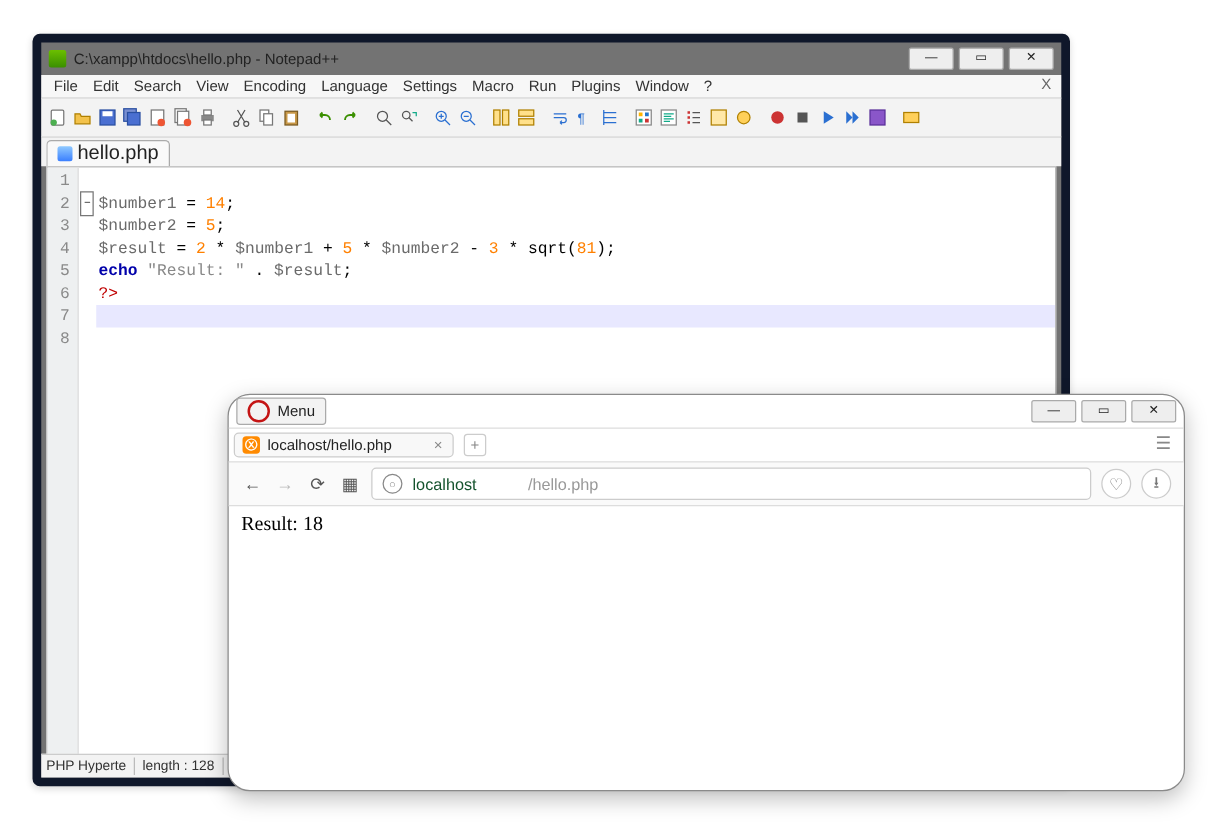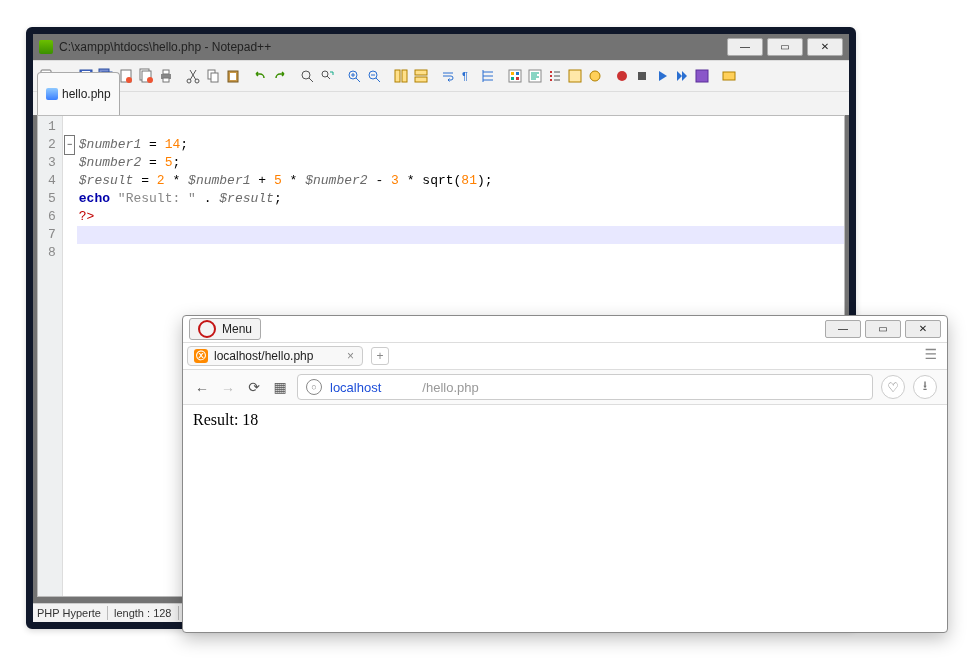--- a/index.html
+++ b/index.html
@@ -101,22 +101,22 @@
   }
   .npp-tab {
     display:flex;
     align-items:center;
     gap:4px;
     border:1px solid #aaa;
     border-bottom:none;
     border-top-left-radius:4px;
     border-top-right-radius:4px;
     background:#f9f9f9;
-    padding:14px 8px;
-    font-size:12px;
+    padding:1px 8px;
+    font-size:16px;
   }
   .npp-tab .file-icon {
     width:12px; height:12px;
     background: linear-gradient(#8fc9ff,#3a7fff);
     border-radius:2px;
   }
   .editor-wrap {
     border:1px solid #bbb;
     margin:0 4px;
     height: 480px;
@@ -148,21 +148,21 @@
     border:1px solid #777;
     font-size:9px;
     line-height:7px;
     text-align:center;
     background:#fff;
   }
   .code-lines { flex:1; padding-top:2px; }
   .line { height:18px; line-height:18px; white-space:pre; padding-left:2px;}
   .line.current { background:#e8e8ff; }
   .tok-tag { color:#c00000; }
-  .tok-var { color:#6a6a6a;font-style:italic; }
+  .tok-var { color:#6a6a6a; }
   .tok-op  { color:#000; }
   .tok-num { color:#ff8000; }
   .tok-key { color:#0000aa; font-weight:bold; }
   .tok-str { color:#888888; }
   .tok-func{ color:#000; }
   .tok-punc{ color:#000; }
 
   .npp-status {
     position:absolute;
     left:0; right:0; bottom:0;
@@ -179,21 +179,21 @@
   .npp-status .sep { width:1px; height:14px; background:#bbb; margin:0 2px;}
 
   
   .opera-window {
     position:absolute;
     left:182px;
     top:315px;
     width:764px;
     height:316px;
     border:1px solid #8a8a8a;
-    border-radius:4px;
+    border-radius:18px;
     background:#fff;
     box-shadow: 0 6px 18px rgba(0,0,0,0.25);
   }
   .opera-title-bar {
     display:flex;
     align-items:center;
     height:26px;
     padding:0 6px;
   }
   .opera-logo {
@@ -278,21 +278,21 @@
     border-radius:4px;
     background:#fff;
     height:24px;
     padding:0 8px;
   }
   .addr-field .globe {
     width:14px;height:14px;border:1px solid #888;border-radius:50%;
     display:flex;align-items:center;justify-content:center;font-size:9px;color:#888;
   }
   .addr-text { font-size:13px; }
-  .addr-text .host { color:#1d4ed8; }
+  .addr-text .host { color:#14532d; }
   .addr-text .path { color:#999;padding-left:41px; }
   .round-btn {
     width:22px;height:22px;border:1px solid #ccc;border-radius:50%;
     display:flex;align-items:center;justify-content:center;color:#777;font-size:13px;
     background:#fff;
   }
   .page-body {
     padding:6px 10px;
     font-family: "Times New Roman", serif;
     font-size:16px;
@@ -307,20 +307,35 @@
   <div class="npp-title-bar">
     <div class="title-icon"></div>
     <div class="title-text">C:\xampp\htdocs\hello.php - Notepad++</div>
     <div class="win-btn-group">
       <div class="win-btn">—</div>
       <div class="win-btn">▭</div>
       <div class="win-btn close">✕</div>
     </div>
   </div>
 
+  <div class="npp-menu-bar">
+    <span>File</span>
+    <span>Edit</span>
+    <span>Search</span>
+    <span>View</span>
+    <span>Encoding</span>
+    <span>Language</span>
+    <span>Settings</span>
+    <span>Macro</span>
+    <span>Run</span>
+    <span>Plugins</span>
+    <span>Window</span>
+    <span>?</span>
+    <span class="menu-x">X</span>
+  </div>
 
   <div class="npp-toolbar">
     <div class="tb-btn">
         <svg width="16" height="16">
           <rect x="3" y="2" width="10" height="12" rx="1" fill="#fff" stroke="#777"></rect>
           <circle cx="5" cy="12" r="2.5" fill="#4caf50"></circle>
         </svg>
       </div>
     <div class="tb-btn">
         <svg width="16" height="16">

